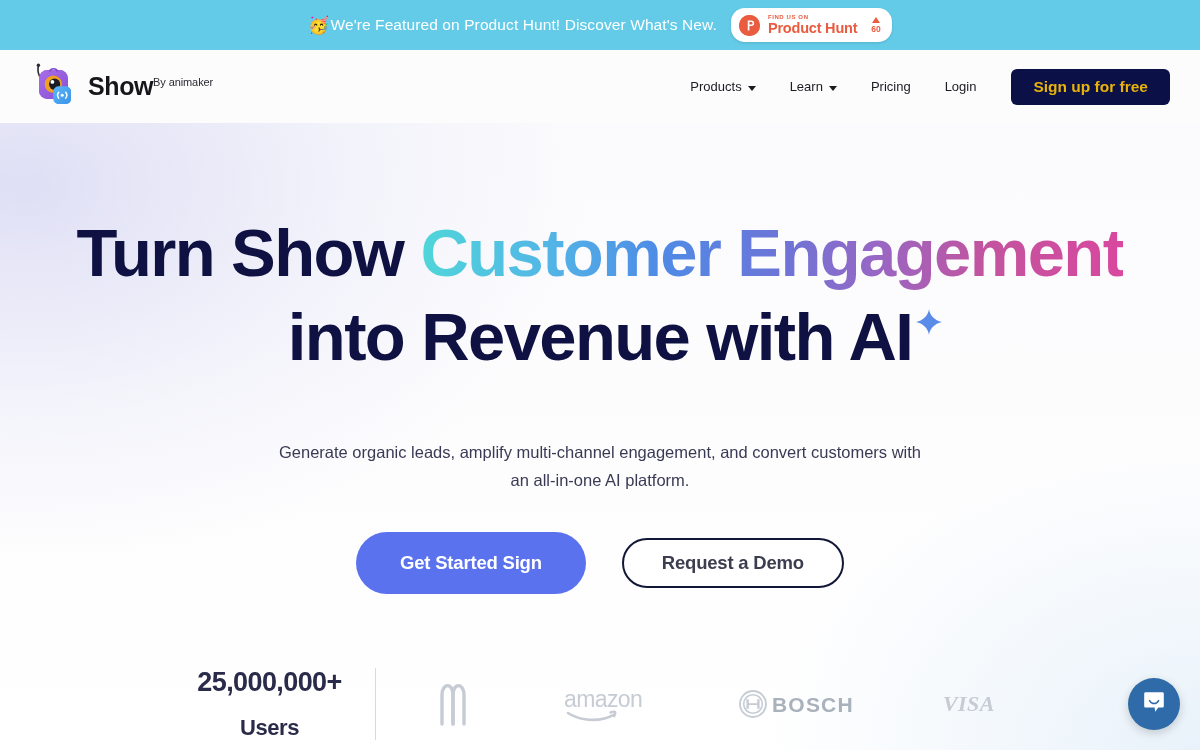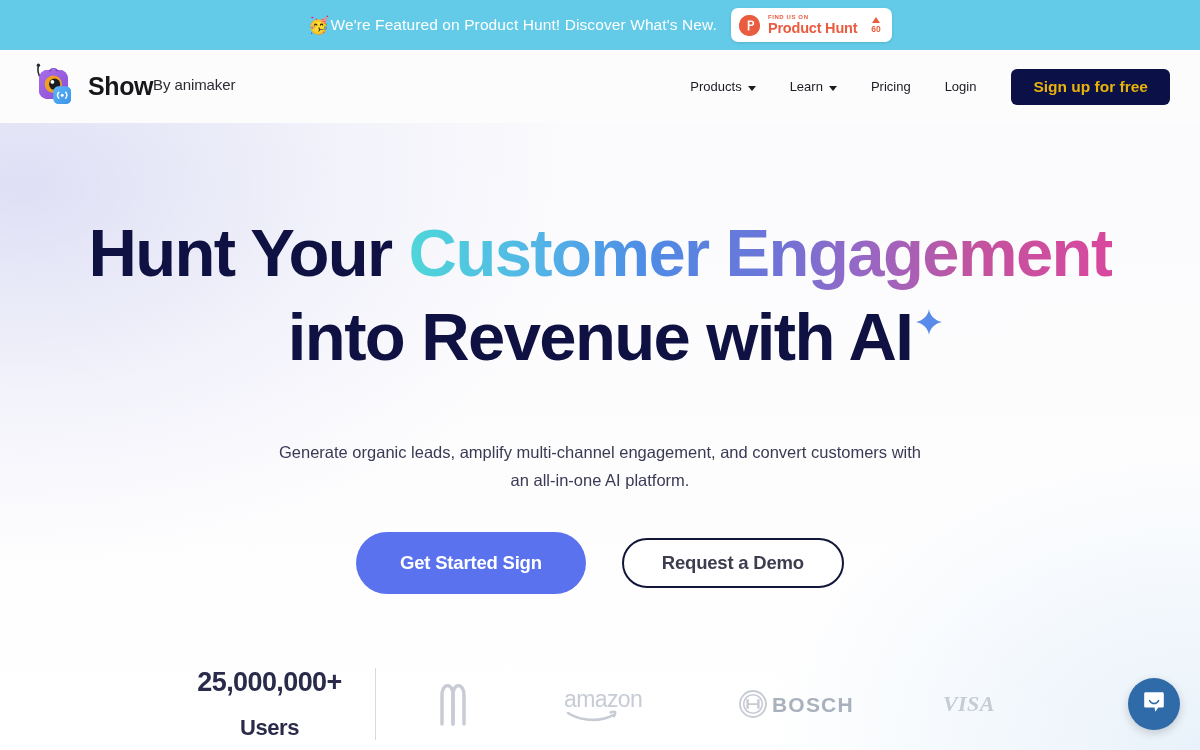--- a/index.html
+++ b/index.html
@@ -26,21 +26,21 @@
     letter-spacing: .1px;
     display: flex; align-items: center; gap: 1px;
     white-space: nowrap;
   }
   .banner-emoji { font-size: 17px; line-height: 1; }
 
   
   .ph-badge {
     display: flex; align-items: center;
     background: #fff;
-    border-radius: 7px;
+    border-radius: 14px;
     height: 34px;
     padding: 0 11px 0 8px;
     gap: 8px;
     box-shadow: 0 1px 3px rgba(0,0,0,.13);
   }
   .ph-logo {
     width: 21px; height: 21px; border-radius: 50%;
     background: #EA5C40;
     display: flex; align-items: center; justify-content: center;
     flex: 0 0 auto;
@@ -75,21 +75,21 @@
     padding: 0 30px;
     position: relative; z-index: 4;
   }
   .brand { display: flex; align-items: center; gap: 10px; }
   .brand-mark { position: relative; width: 48px; height: 50px; flex: 0 0 auto; }
   .brand-words { display: flex; flex-direction: row; line-height: 1; }
   .brand-title {
     font-size: 25px; font-weight: 700; color: #17171B; letter-spacing: -.4px;
   }
   .brand-sub {
-    font-size: 15px; color: #2B2B33; margin-top: 3px; letter-spacing: -.1px;
+    font-size: 11px; color: #2B2B33; margin-top: 3px; letter-spacing: -.1px;
   }
 
   .nav { margin-left: auto; display: flex; align-items: center; gap: 0; }
   .nav-link {
     font-size: 13px; color: #1B1B22;
     padding: 0 17px; cursor: pointer;
     display: flex; align-items: center; gap: 6px;
     white-space: nowrap;
   }
   .caret-down {
@@ -294,21 +294,21 @@
       <span class="nav-link">Pricing</span>
       <span class="nav-link">Login</span>
       <button class="signup-btn">Sign up for free</button>
     </nav>
   </div>
 
   <div class="hero">
 
     <h1 class="headline">
       <div>
-        <span>Hunt Your </span><span class="grad-text">Customer Engagement</span>
+        <span>Turn Show </span><span class="grad-text">Customer Engagement</span>
       </div>
       <div class="headline-line2">
         <span>into Revenue with AI</span>
         <span class="sparkle">
           <svg width="26" height="26" viewBox="0 0 26 26" aria-hidden="true">
             <path d="M13 0c.9 6.7 5.4 11.2 13 13-7.6 1.8-12.1 6.3-13 13-.9-6.7-5.4-11.2-13-13C7.6 11.2 12.1 6.7 13 0Z" fill="#5B8BE8"></path>
           </svg>
         </span>
       </div>
     </h1>

